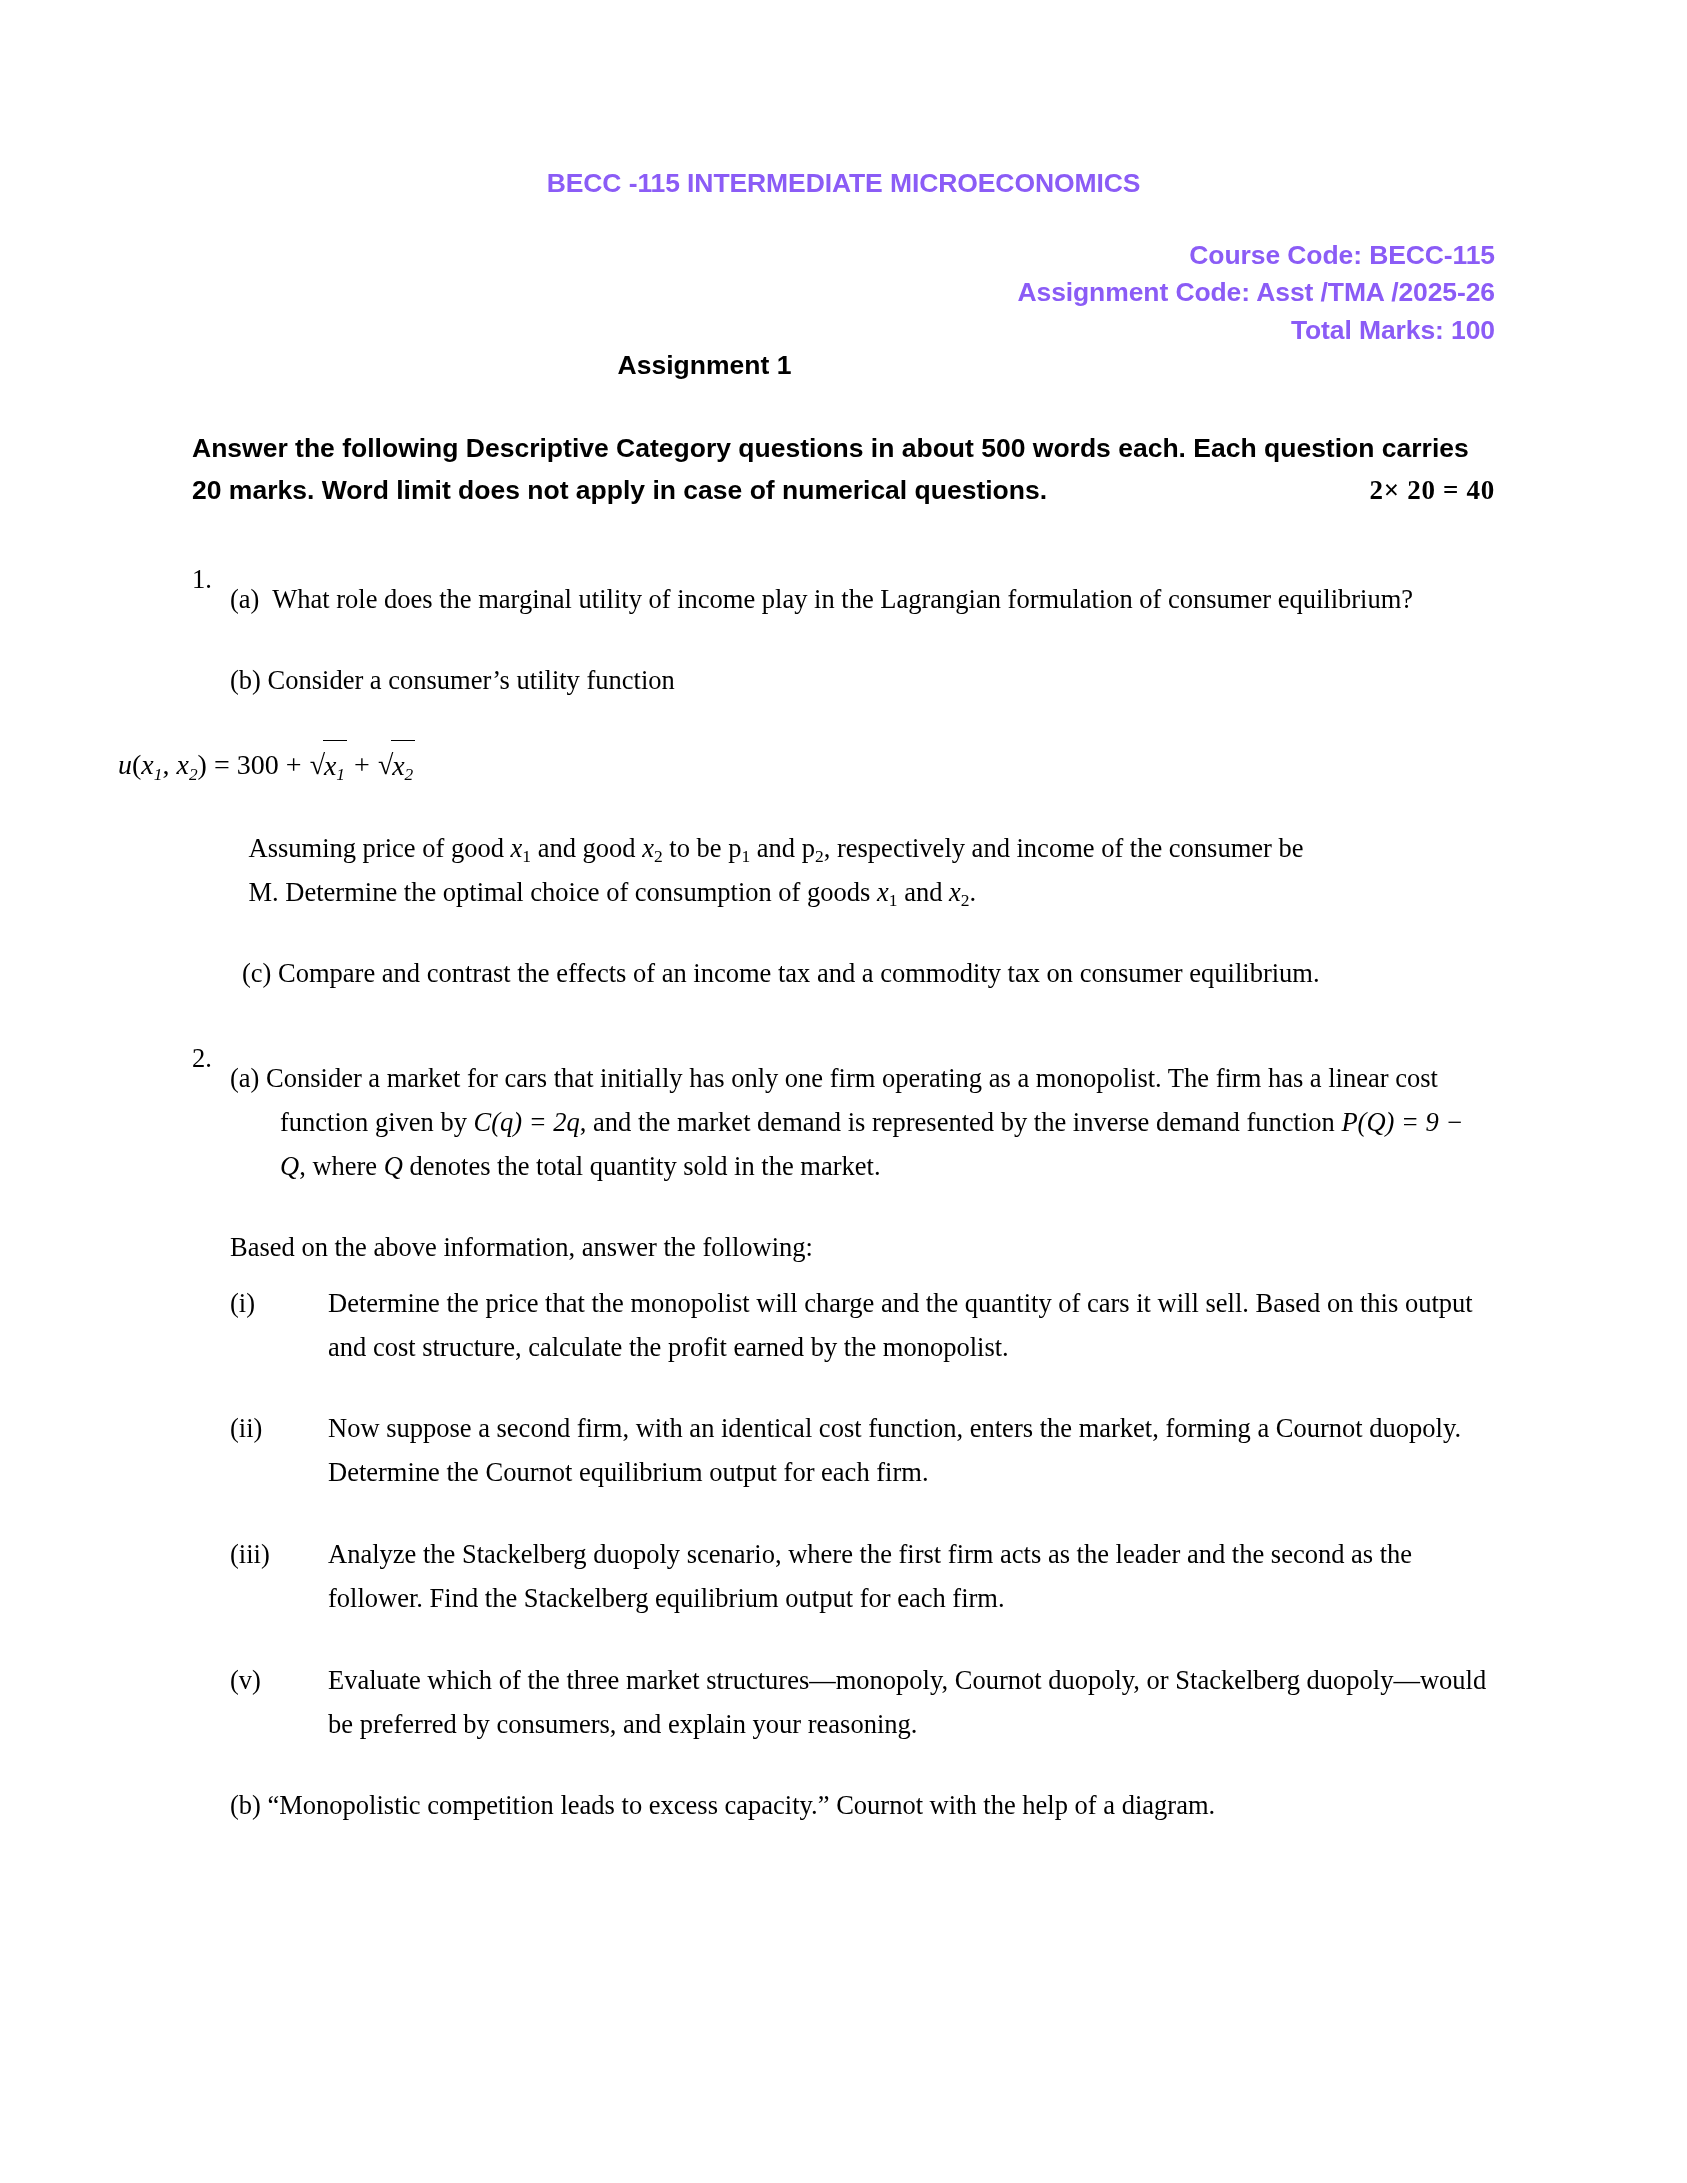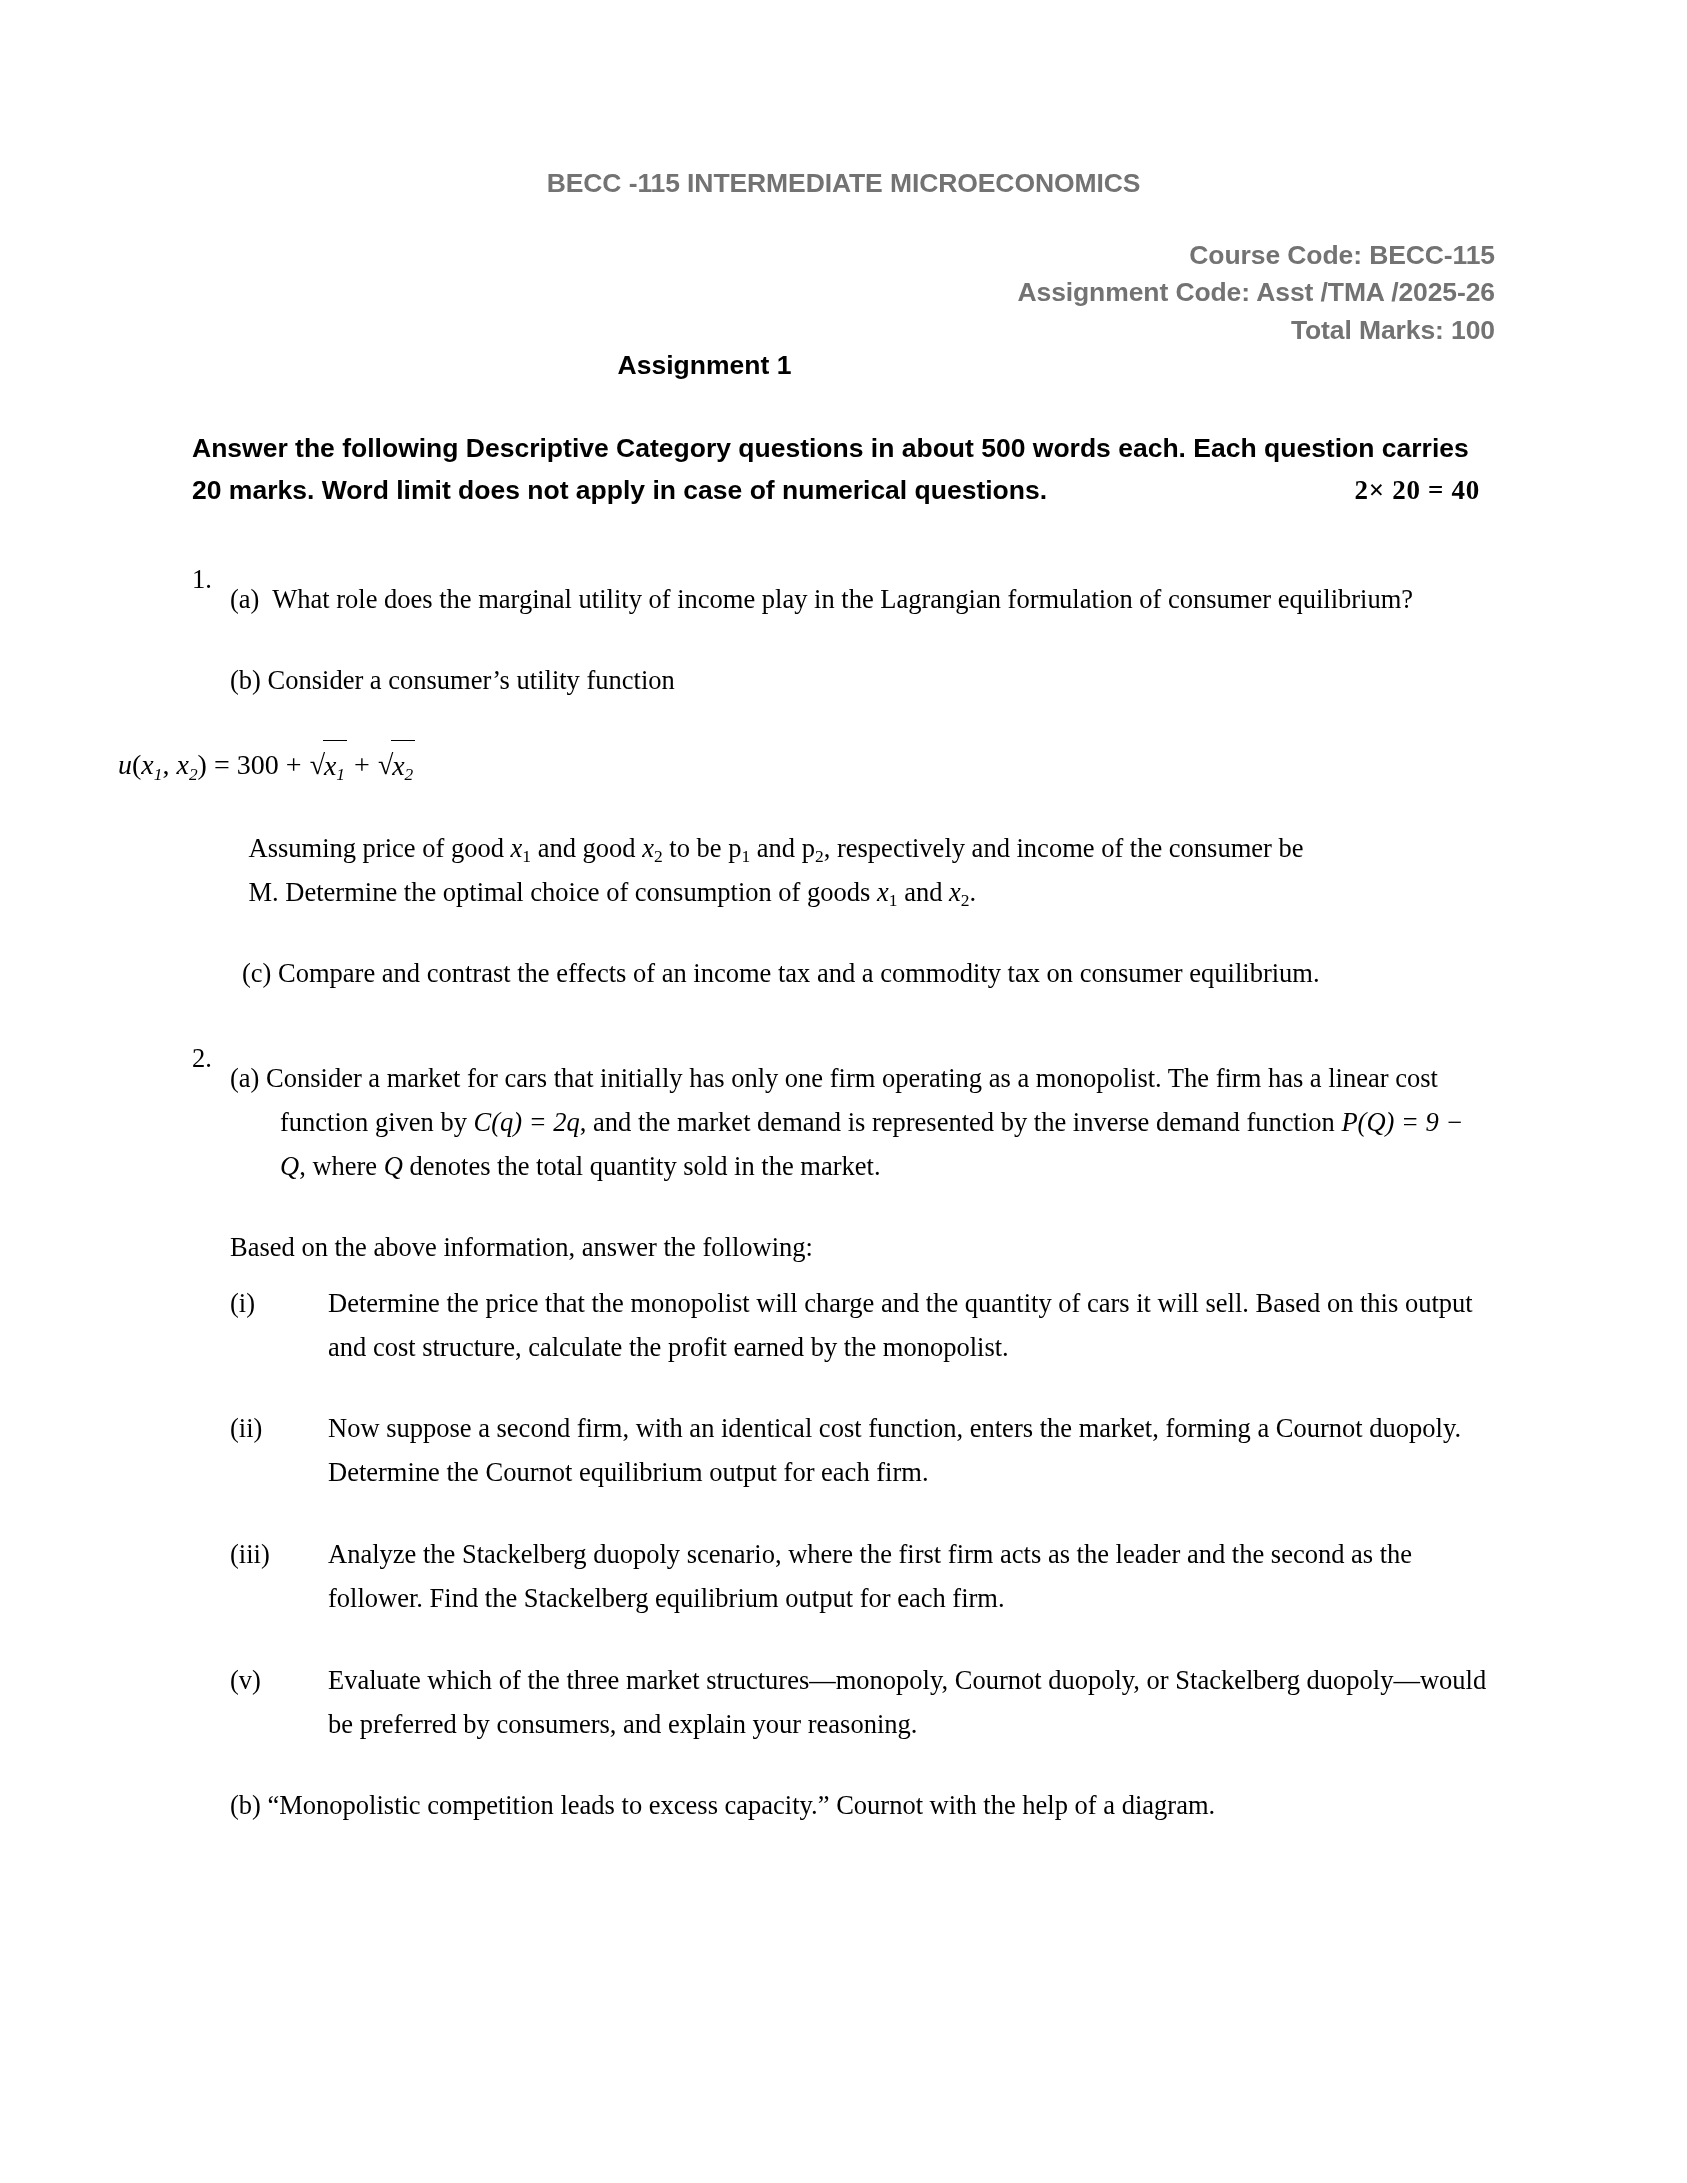--- a/index.html
+++ b/index.html
@@ -22,21 +22,21 @@
     padding: 165px 192px 0 192px;
     background: #ffffff;
   }
 
   
   .hdr {
     font-family: "Liberation Sans", sans-serif;
     font-weight: bold;
     font-size: 26.5px;
     letter-spacing: -0.1px;
-    color: #737373;
+    color: #8b5cf6;
   }
   .hdr-center { text-align: center; }
   .hdr-right  { text-align: right; }
   .hdr-line { line-height: 1.42; white-space: pre; }
   .spacer-md { height: 34px; }
   .spacer-lg { height: 46px; }
 
   .assign-title {
     font-family: "Liberation Sans", sans-serif;
     font-weight: bold;
@@ -52,21 +52,21 @@
     line-height: 1.62;
     position: relative;
   }
   .instr .marks {
     font-family: "Liberation Serif", serif;
     font-weight: bold;
     font-style: normal;
     font-size: 27px;
     letter-spacing: 0.7px;
     position: absolute;
-    right: 15px;
+    right: 0;
     bottom: 0;
   }
 
   
   .qblock {
     font-family: "Liberation Serif", serif;
     font-size: 26.5px;
     line-height: 1.66;
   }
   .q-row {

